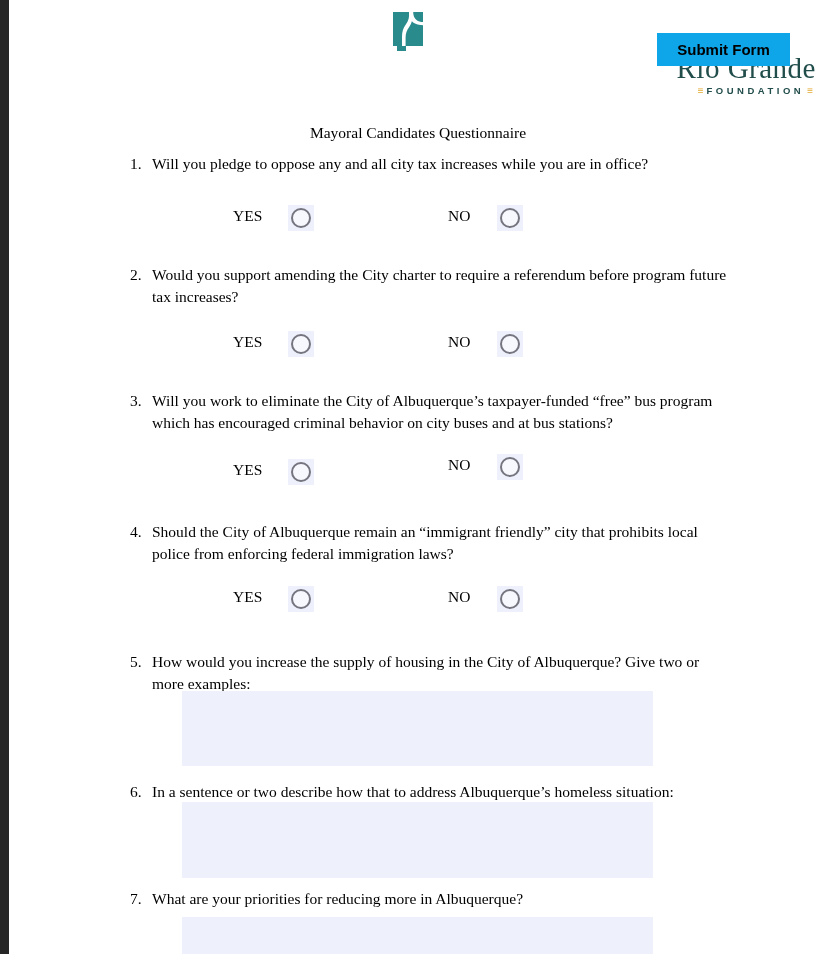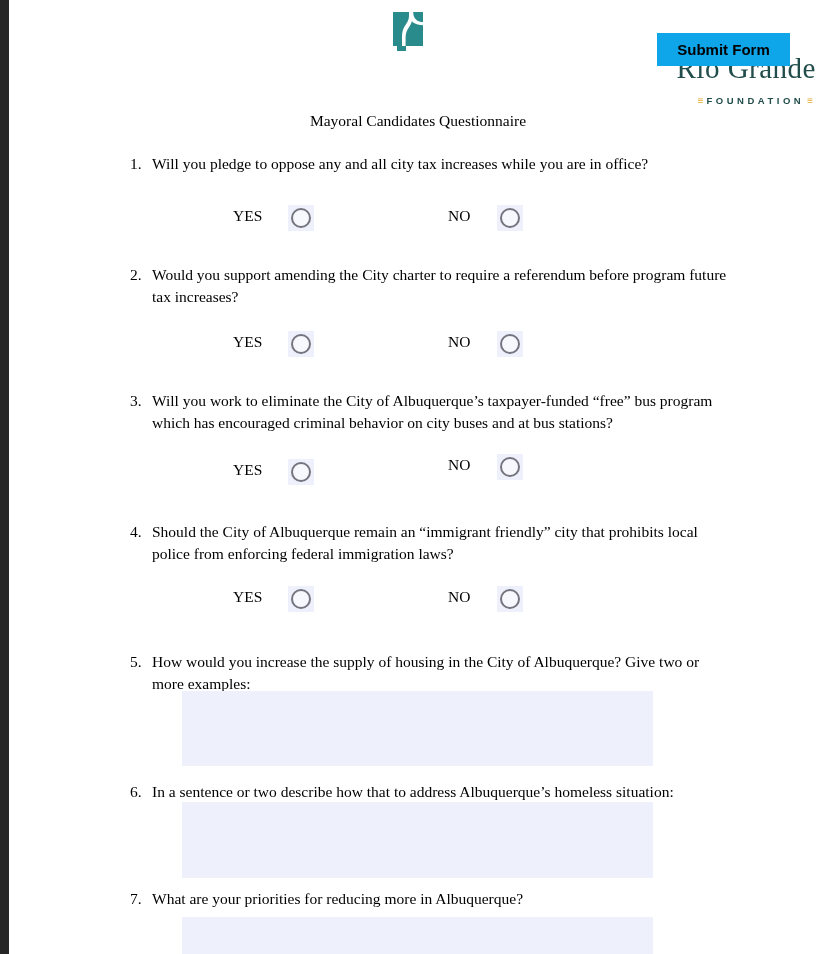--- a/index.html
+++ b/index.html
@@ -8,33 +8,33 @@
     position:relative; width:816px; height:954px; overflow:hidden;
     background:#ffffff; font-family:"Liberation Serif", serif; color:#000;
   }
   .side-strip { position:absolute; left:0; top:0; width:9px; height:954px; background:#262626; }
 
   
   .logo-block { position:absolute; left:0; top:12px; width:816px; text-align:right; }
   .logo-icon { display:block; margin:0 auto; width:30px; height:40px; }
   .brand-name { font-size:29px; line-height:32px; color:#214d4b; letter-spacing:0.5px; }
   .foundation-line {
-    margin-top:11px; font-family:"Liberation Sans", sans-serif; font-size:9.5px;
+    margin-top:1px; font-family:"Liberation Sans", sans-serif; font-size:9.5px;
     font-weight:bold; letter-spacing:3.5px; color:#214d4b;
   }
   .fnd-sym { color:#e3aa2f; letter-spacing:0; margin:0 3px; font-size:10px; }
 
   .submit-btn {
     position:absolute; left:657px; top:33px; width:133px; height:33px;
     background:#0ea5e9; border:none; display:flex; align-items:center; justify-content:center;
     font-family:"Liberation Sans", sans-serif; font-weight:bold; font-size:15px; color:#000;
     cursor:pointer;
   }
 
-  .form-title { position:absolute; left:0; top:112px; width:816px; text-align:center; font-size:15.5px;padding-left:20px; }
+  .form-title { position:absolute; left:0; top:124px; width:816px; text-align:center; font-size:15.5px;padding-left:20px; }
 
   
   .q { position:absolute; left:130px; display:flex; font-size:15.5px; line-height:22px; }
   .q .num { width:22px; flex:none; }
   .q .qtext { width:580px;font-family:Liberation Serif, serif; }
   .q1 { top:153px; } .q2 { top:264px; } .q3 { top:390px; } .q4 { top:521px; }
   .q5 { top:651px; } .q6 { top:781px; } .q7 { top:888px; }
 
   
   .yn { position:absolute; left:0; width:816px; height:27px;text-decoration:underline; }

